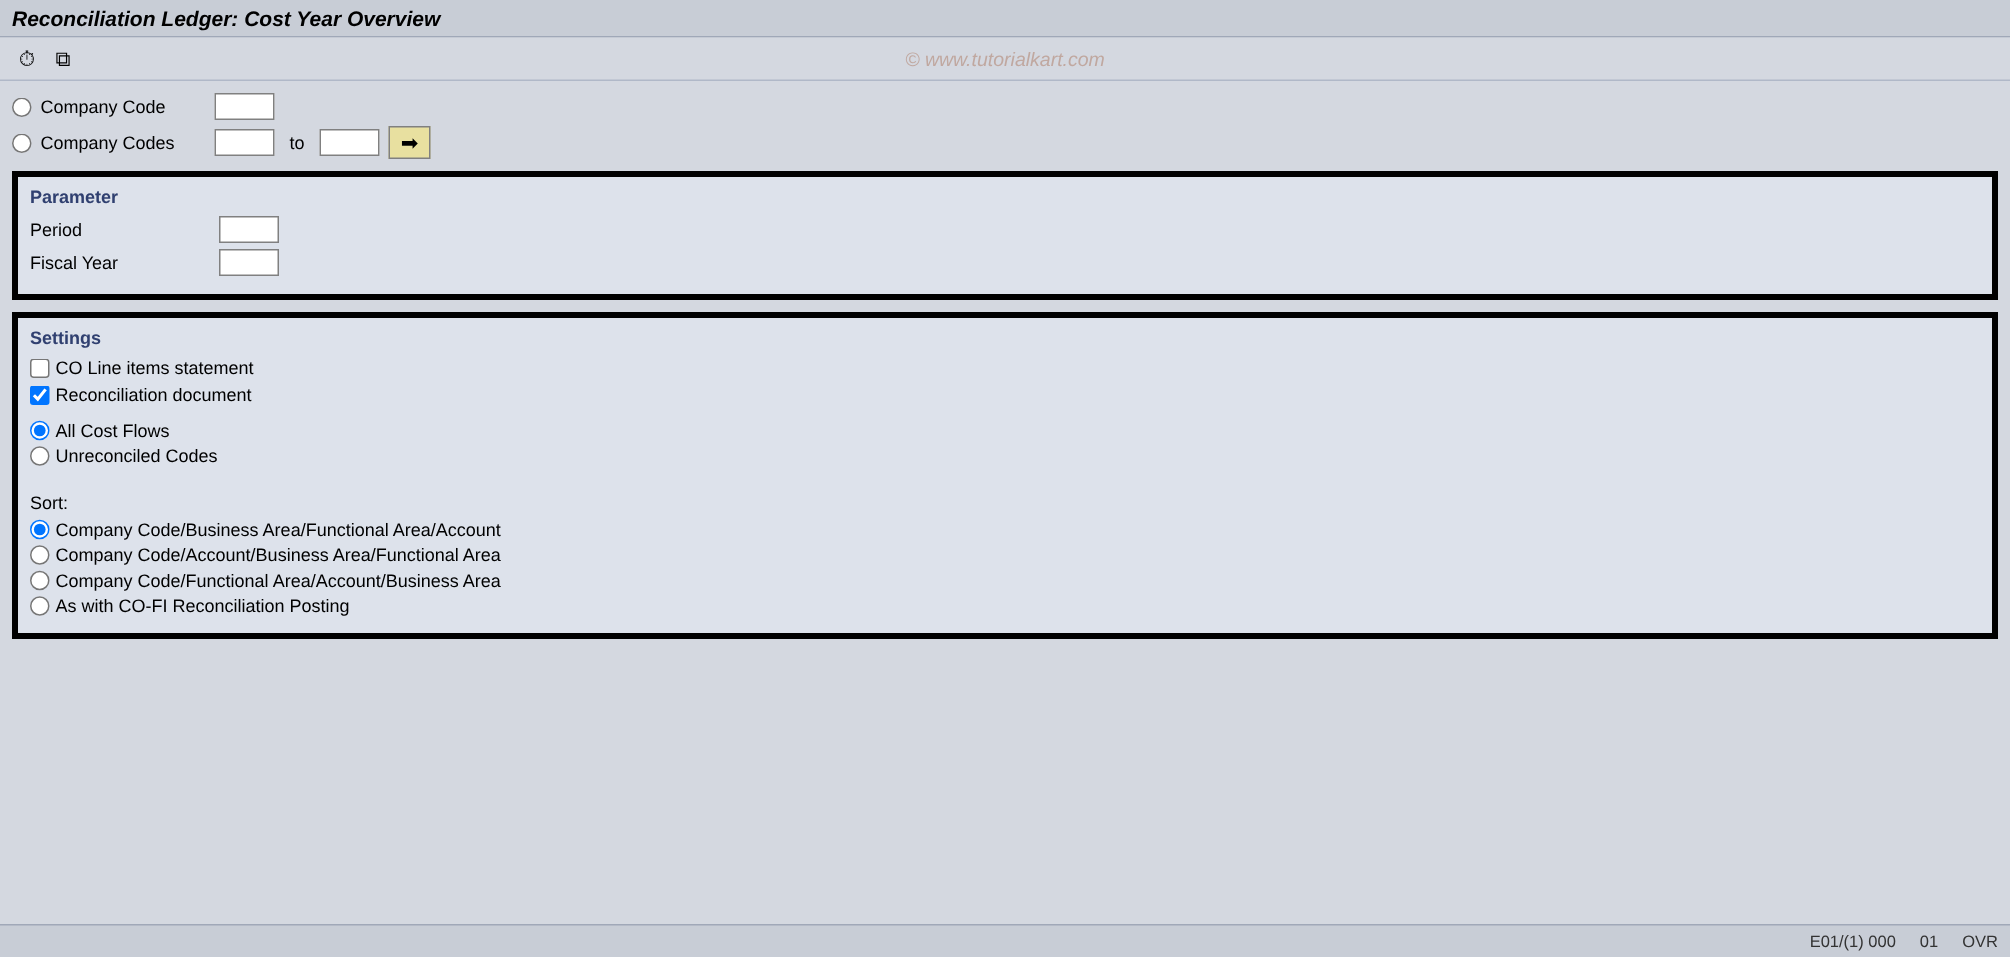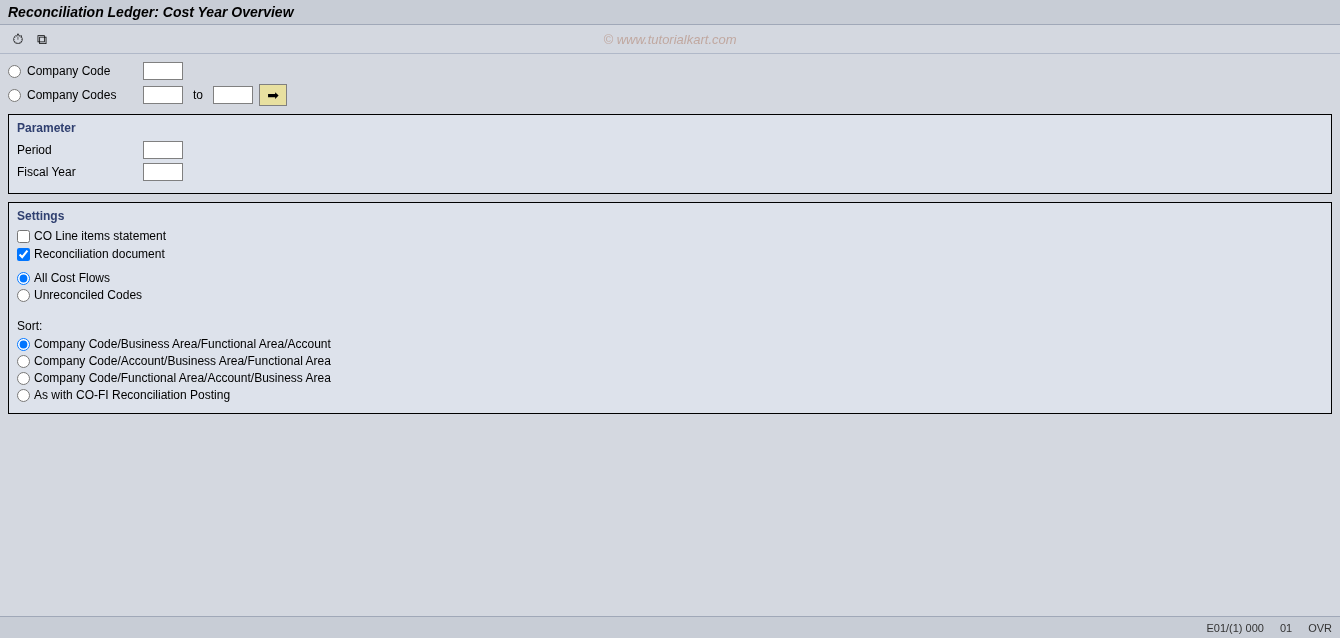--- a/index.html
+++ b/index.html
@@ -96,21 +96,21 @@
       border: 1px solid #808080;
       width: 28px;
       height: 22px;
       cursor: pointer;
       display: flex;
       align-items: center;
       justify-content: center;
       font-size: 14px;
     }
     .section-box {
-      border: 1px solid #000000;
+      border: 4px solid #000000;
       background: #dde2eb;
       margin-bottom: 8px;
       padding: 4px 8px 8px 8px;
     }
     .section-title {
       font-size: 12px;
       font-weight: bold;
       color: #304070;
       margin-bottom: 6px;
       margin-top: 2px;
@@ -140,21 +140,20 @@
     .sort-section {
       margin-top: 8px;
     }
     .sort-label {
       font-size: 12px;
       font-weight: normal;
       margin-bottom: 4px;
     }
     .radio-option {
       display: flex;
-      align-items: center;
       gap: 4px;
       margin-bottom: 3px;
     }
     .radio-option label {
       font-size: 12px;
     }
     .spacer {
       height: 6px;
     }
     .status-bar {

